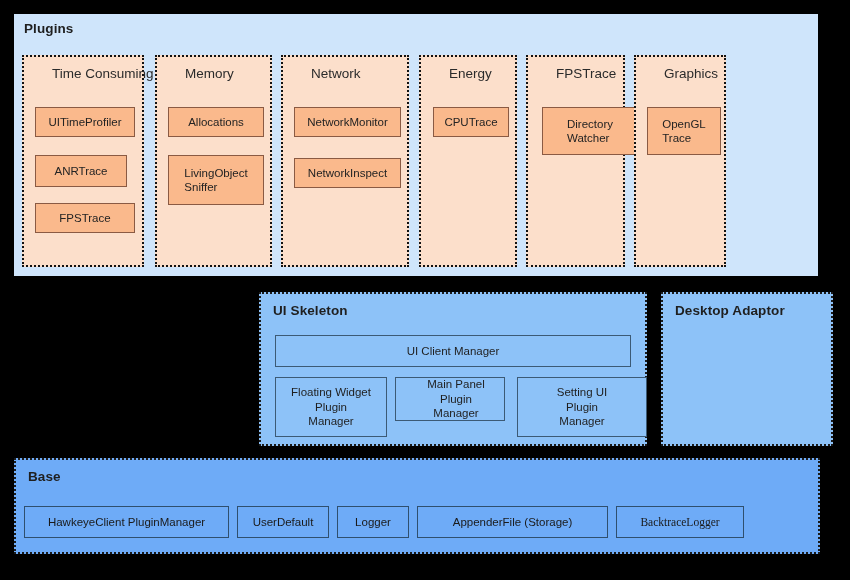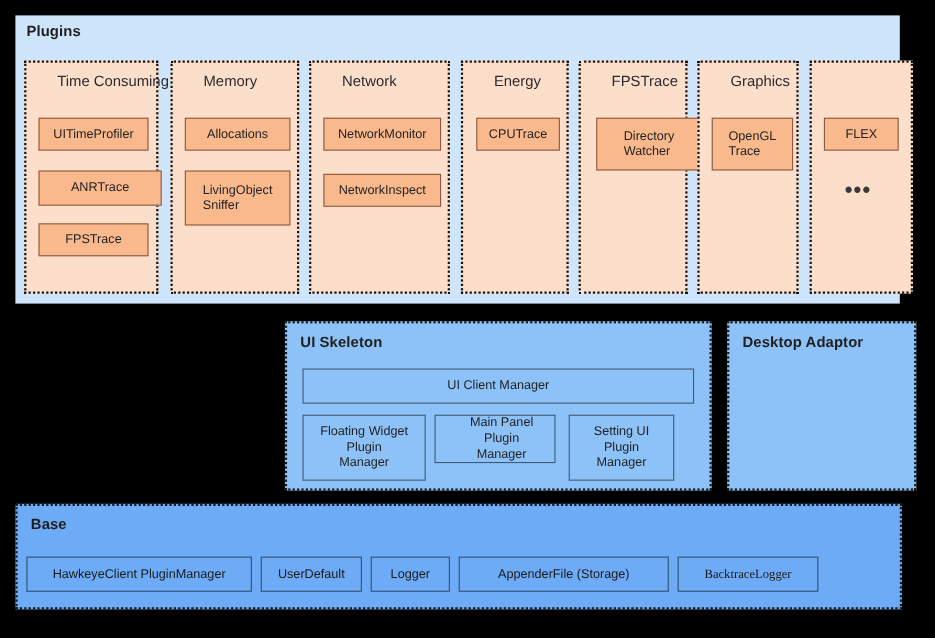--- a/index.html
+++ b/index.html
@@ -147,21 +147,21 @@
 <body>
 
 <div class="canvas">
 
   <div class="group" id="plugins-group"></div>
   <div class="group-title" id="plugins-title">Plugins</div>
 
   <div class="plugin-col" style="left:22px; width:122px;">
     <div class="col-title">Time Consuming</div>
     <div class="chip" style="left:11px; top:50px; width:100px; height:30px;">UITimeProfiler</div>
-    <div class="chip" style="left:11px; top:98px; width:112px; height:32px;">ANRTrace</div>
+    <div class="chip" style="left:11px; top:98px; width:92px; height:32px;">ANRTrace</div>
     <div class="chip" style="left:11px; top:146px; width:100px; height:30px;">FPSTrace</div>
   </div>
 
   <div class="plugin-col" style="left:155px; width:117px;">
     <div class="col-title">Memory</div>
     <div class="chip" style="left:11px; top:50px; width:96px; height:30px;">Allocations</div>
     <div class="chip" style="left:11px; top:98px; width:96px; height:50px;">LivingObject<br>Sniffer</div>
   </div>
 
   <div class="plugin-col" style="left:281px; width:128px;">
@@ -178,34 +178,29 @@
   <div class="plugin-col" style="left:526px; width:99px;">
     <div class="col-title">FPSTrace</div>
     <div class="chip" style="left:14px; top:50px; width:96px; height:48px;">Directory<br>Watcher</div>
   </div>
 
   <div class="plugin-col" style="left:634px; width:92px;">
     <div class="col-title">Graphics</div>
     <div class="chip" style="left:11px; top:50px; width:74px; height:48px;">OpenGL<br>Trace</div>
   </div>
 
-  <div class="plugin-col" style="left:736px; width:94px;">
-    <div class="col-title"></div>
-    <div class="chip" style="left:11px; top:50px; width:68px; height:30px;">FLEX</div>
-    <div class="ellipsis-mark" style="left:30px; top:106px;">•••</div>
-  </div>
 
   <div class="group" id="ui-skeleton-group">
     <div class="group-title" id="ui-skeleton-title">UI Skeleton</div>
 
     <div class="blue-box" style="left:14px; top:41px; width:356px; height:32px;">UI Client Manager</div>
 
     <div class="blue-box" style="left:14px; top:83px; width:112px; height:60px;">Floating Widget<br>Plugin<br>Manager</div>
     <div class="blue-box" style="left:134px; top:83px; width:110px; height:44px;padding-left:15px;">Main Panel<br>Plugin<br>Manager</div>
-    <div class="blue-box" style="left:256px; top:83px; width:96px; height:60px;">Setting UI<br>Plugin<br>Manager</div>
+    <div class="blue-box" style="left:256px; top:83px; width:130px; height:60px;">Setting UI<br>Plugin<br>Manager</div>
   </div>
 
   <div class="group" id="desktop-adaptor-group">
     <div class="group-title" id="desktop-adaptor-title">Desktop Adaptor</div>
   </div>
 
   <div class="group" id="base-group">
     <div class="group-title" id="base-title">Base</div>
 
     <div class="base-box" style="left:8px; width:205px;">HawkeyeClient PluginManager</div>

